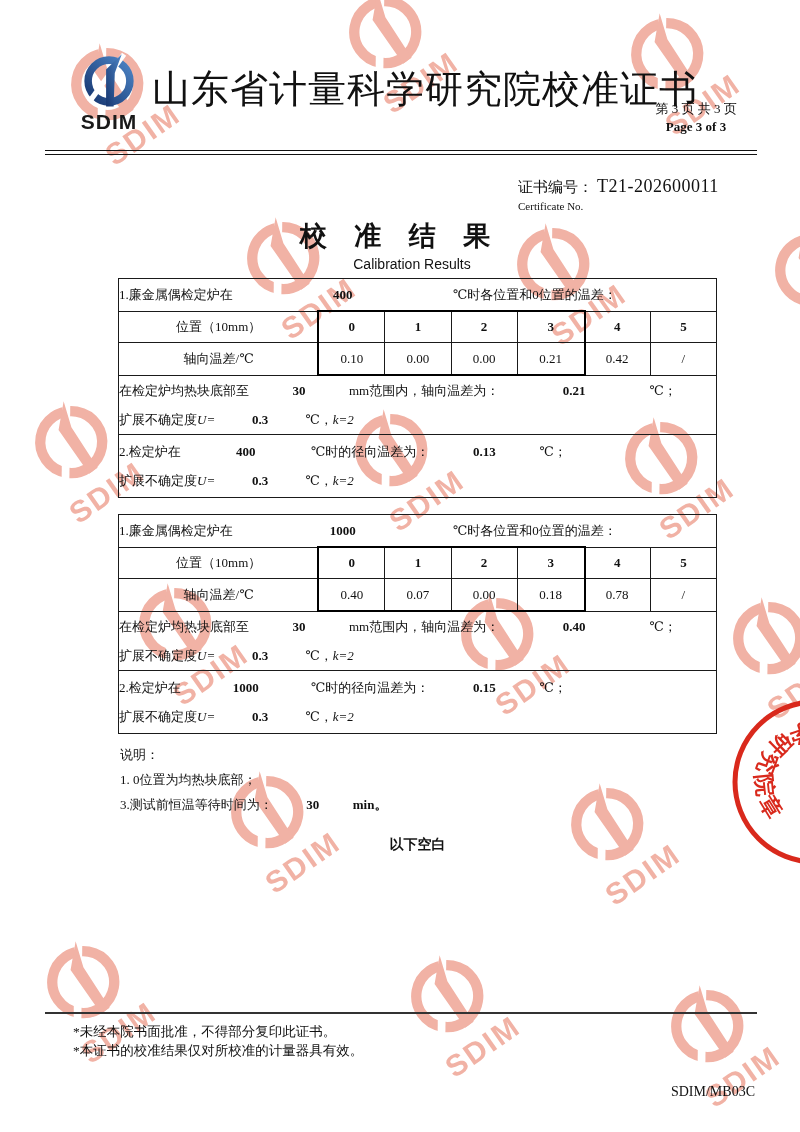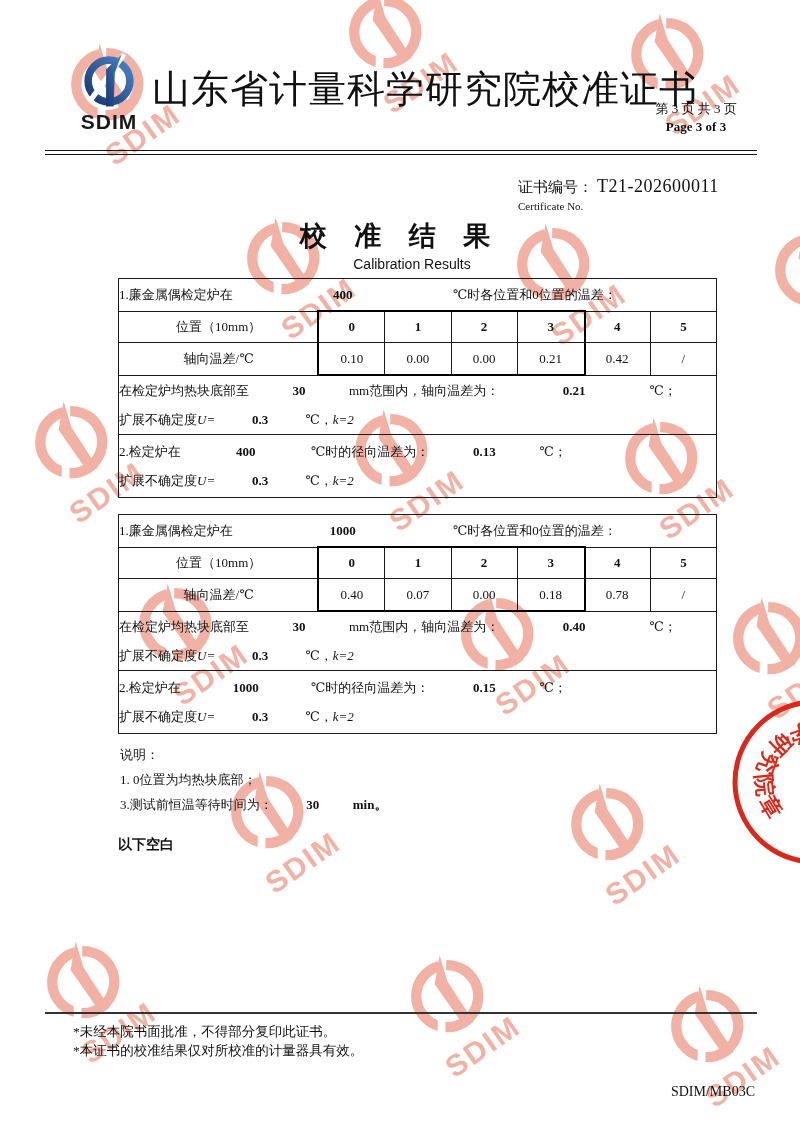--- a/index.html
+++ b/index.html
@@ -57,21 +57,21 @@
   td.label-cell{text-align:center;font-weight:normal;}
   td.free-cell{padding:4px 0 4px 6px;}
   .free-line{line-height:29px;white-space:nowrap;}
   .num{font-weight:bold;display:inline-block;text-align:center;}
   .w220{width:220px;}.w100{width:100px;}.w150{width:150px;}.w90{width:90px;}
   .w130{width:130px;}.w110{width:110px;}.w80{width:80px;}
   .it{font-style:italic;}
   .thick-box{position:absolute;left:199px;top:32px;width:269px;height:66px;border:2px solid #000;box-sizing:border-box;pointer-events:none;}
   
   .notes{position:absolute;left:120px;top:742px;font-size:13px;line-height:25px;z-index:2;}
-  .blank-note{position:absolute;left:118px;width:599px;top:836px;
+  .blank-note{position:absolute;left:118px;width:599px;top:836px;text-align:center;
     font-family:"Liberation Sans","DejaVu Sans",sans-serif;font-weight:bold;font-size:14px;z-index:2;}
   
   .stamp{position:absolute;left:720px;top:692px;z-index:3;}
   
   .footer-rule{position:absolute;left:45px;width:712px;top:1012px;border-top:2px solid #333;z-index:2;}
   .footer-notes{position:absolute;left:73px;top:1022px;font-size:13.5px;line-height:19px;z-index:2;}
   .doc-code{position:absolute;right:45px;top:1084px;font-size:14px;z-index:2;}
 </style>
 </head>
 <body>

